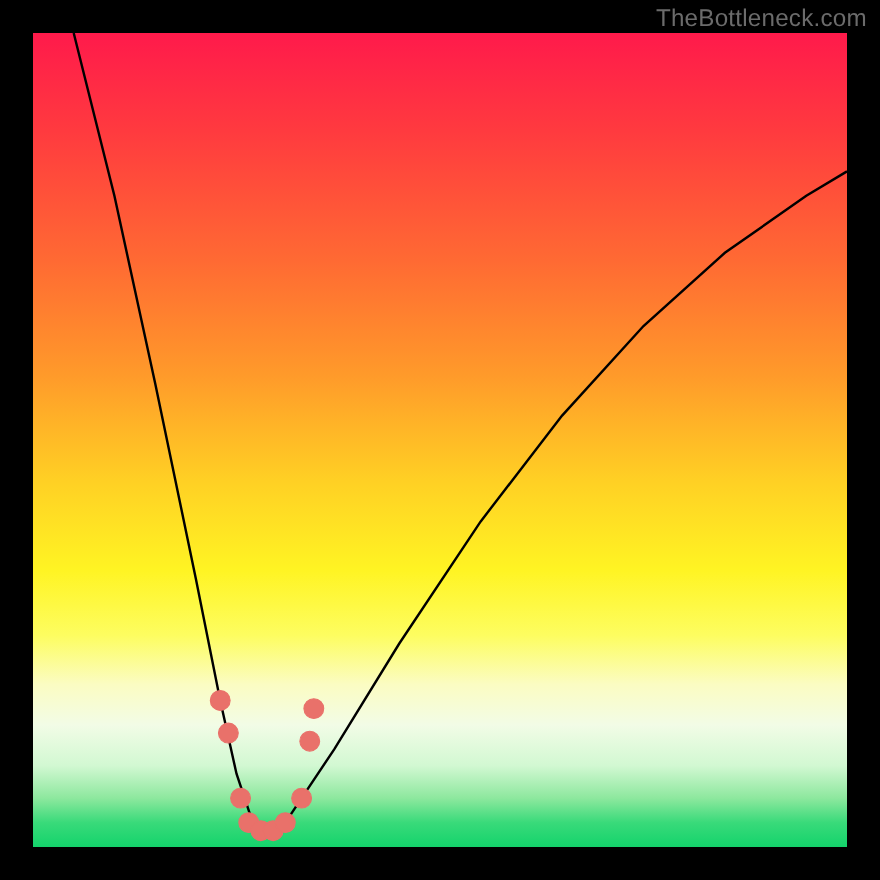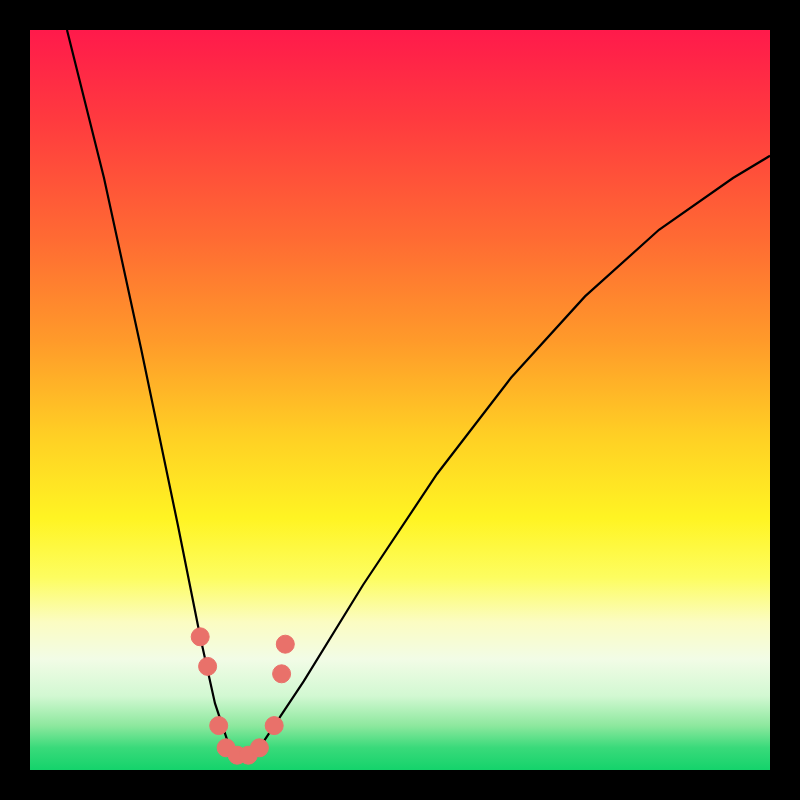--- a/index.html
+++ b/index.html
@@ -66,20 +66,21 @@
   }
   .marker {
     fill: #e9716a;
     stroke: #e9716a;
   }
 </style>
 </head>
 <body>
 
 <div class="frame">
+  <div class="watermark">TheBottleneck.com</div>
 
   <div class="plot">
     <svg class="curve" viewBox="0 0 740 740" preserveAspectRatio="none">
       <path class="main" d="M37.0 0.0 L74.0 148.0 L111.0 318.2 L148.0 495.8 L170.2 606.8 L185.0 673.4 L199.8 717.8 L207.2 725.2 L214.6 725.2 L229.4 717.8 L244.2 695.6 L273.8 651.2 L333.0 555.0 L407.0 444.0 L481.0 347.8 L555.0 266.4 L629.0 199.8 L703.0 148.0 L740.0 125.8"></path>
       <g>
           <circle cx="170.2" cy="606.8" r="9" class="marker"></circle>
           <circle cx="177.6" cy="636.4" r="9" class="marker"></circle>
           <circle cx="188.7" cy="695.6" r="9" class="marker"></circle>
           <circle cx="196.1" cy="717.8" r="9" class="marker"></circle>
           <circle cx="207.2" cy="725.2" r="9" class="marker"></circle>

